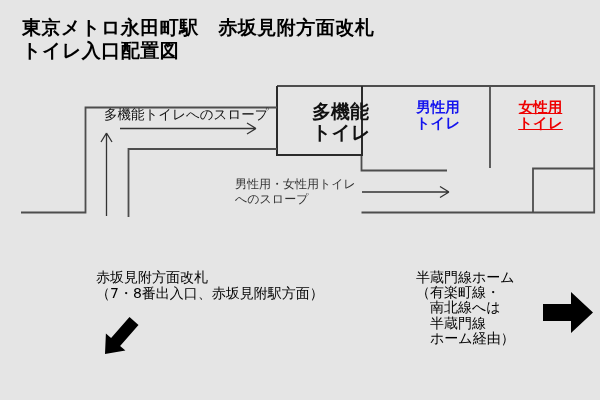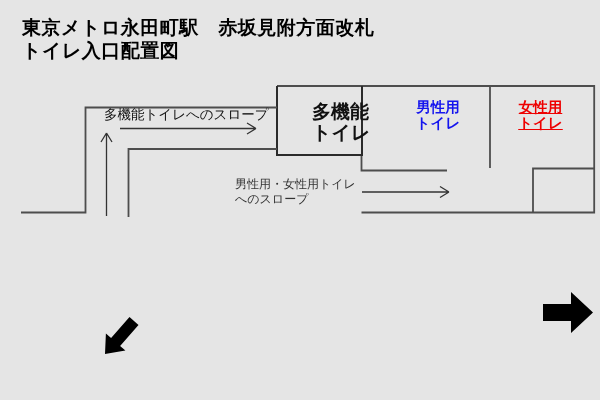--- a/index.html
+++ b/index.html
@@ -73,15 +73,22 @@
 
   <div class="abs mens-label" style="color: rgb(20, 20, 238);">男性用
 トイレ</div>
 
   <div class="abs womens-label" style="color: rgb(238, 0, 0); text-decoration: underline;">女性用
 トイレ</div>
 
   <div class="abs ramp2-label">男性用・女性用トイレ
 へのスロープ</div>
 
+  <div class="abs gate-label">赤坂見附方面改札
+（7・8番出入口、赤坂見附駅方面）</div>
 
+  <div class="abs platform-label">半蔵門線ホーム
+（有楽町線・
+　南北線へは
+　半蔵門線
+　ホーム経由）</div>
 
 </div>
 
 </body></html>

